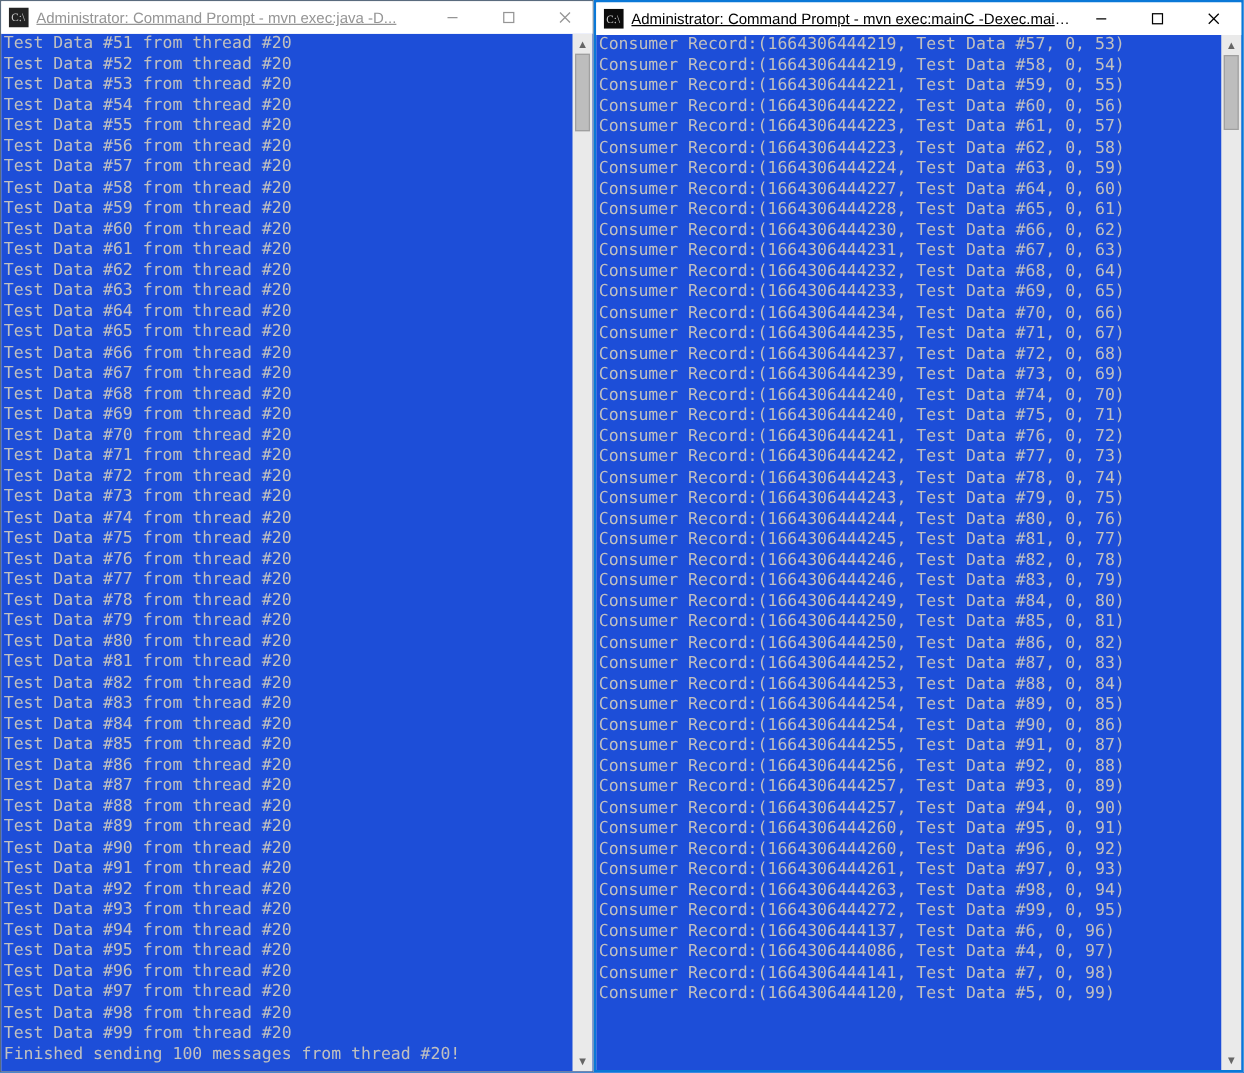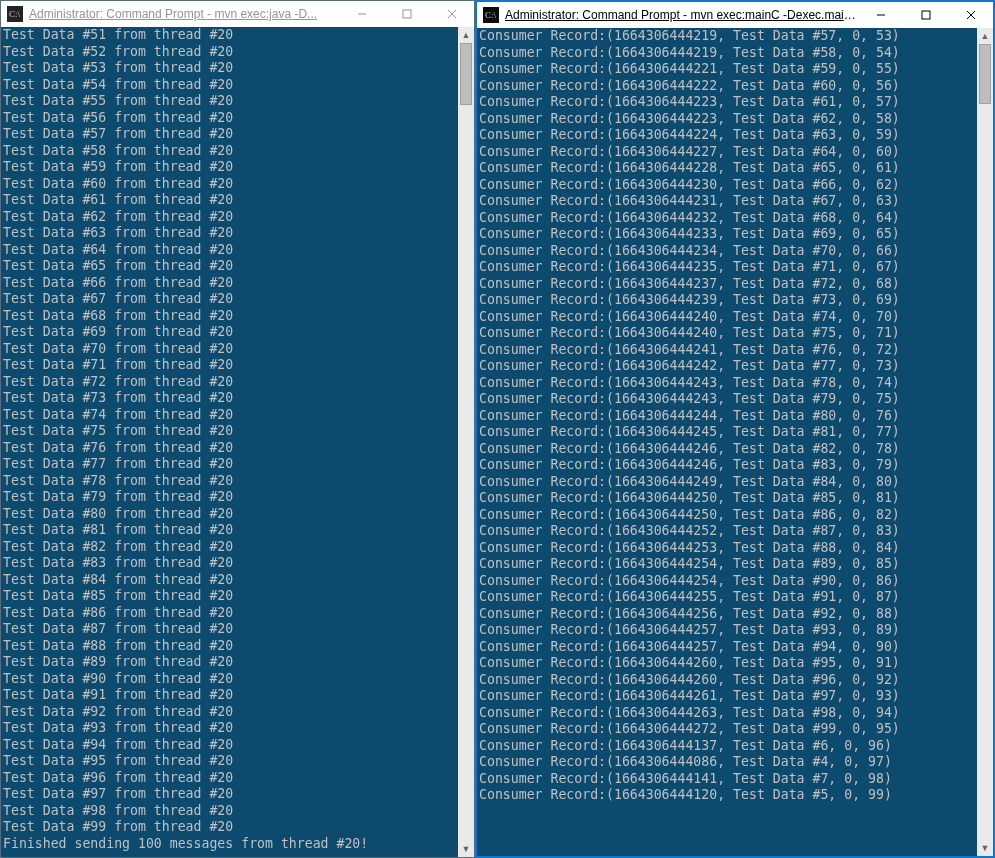--- a/index.html
+++ b/index.html
@@ -58,21 +58,21 @@
     justify-content: center;
     font-size: 11px;
     color: #000;
   }
   .win-left .tb-btn { color: #8a8a8a; }
   .tb-btn svg { width: 10px; height: 10px; }
 
   .client {
     flex: 1;
     display: flex;
-    background: #0c4a6e;
+    background: #1d4ed8;
     overflow: hidden;
   }
   .terminal {
     flex: 1;
     padding: 0 2px 2px 2px;
     font-family: Consolas, "Lucida Console", monospace;
     font-size: 13.2px;
     line-height: 16.5px;
     color: #c0c0c0;
     white-space: pre;

